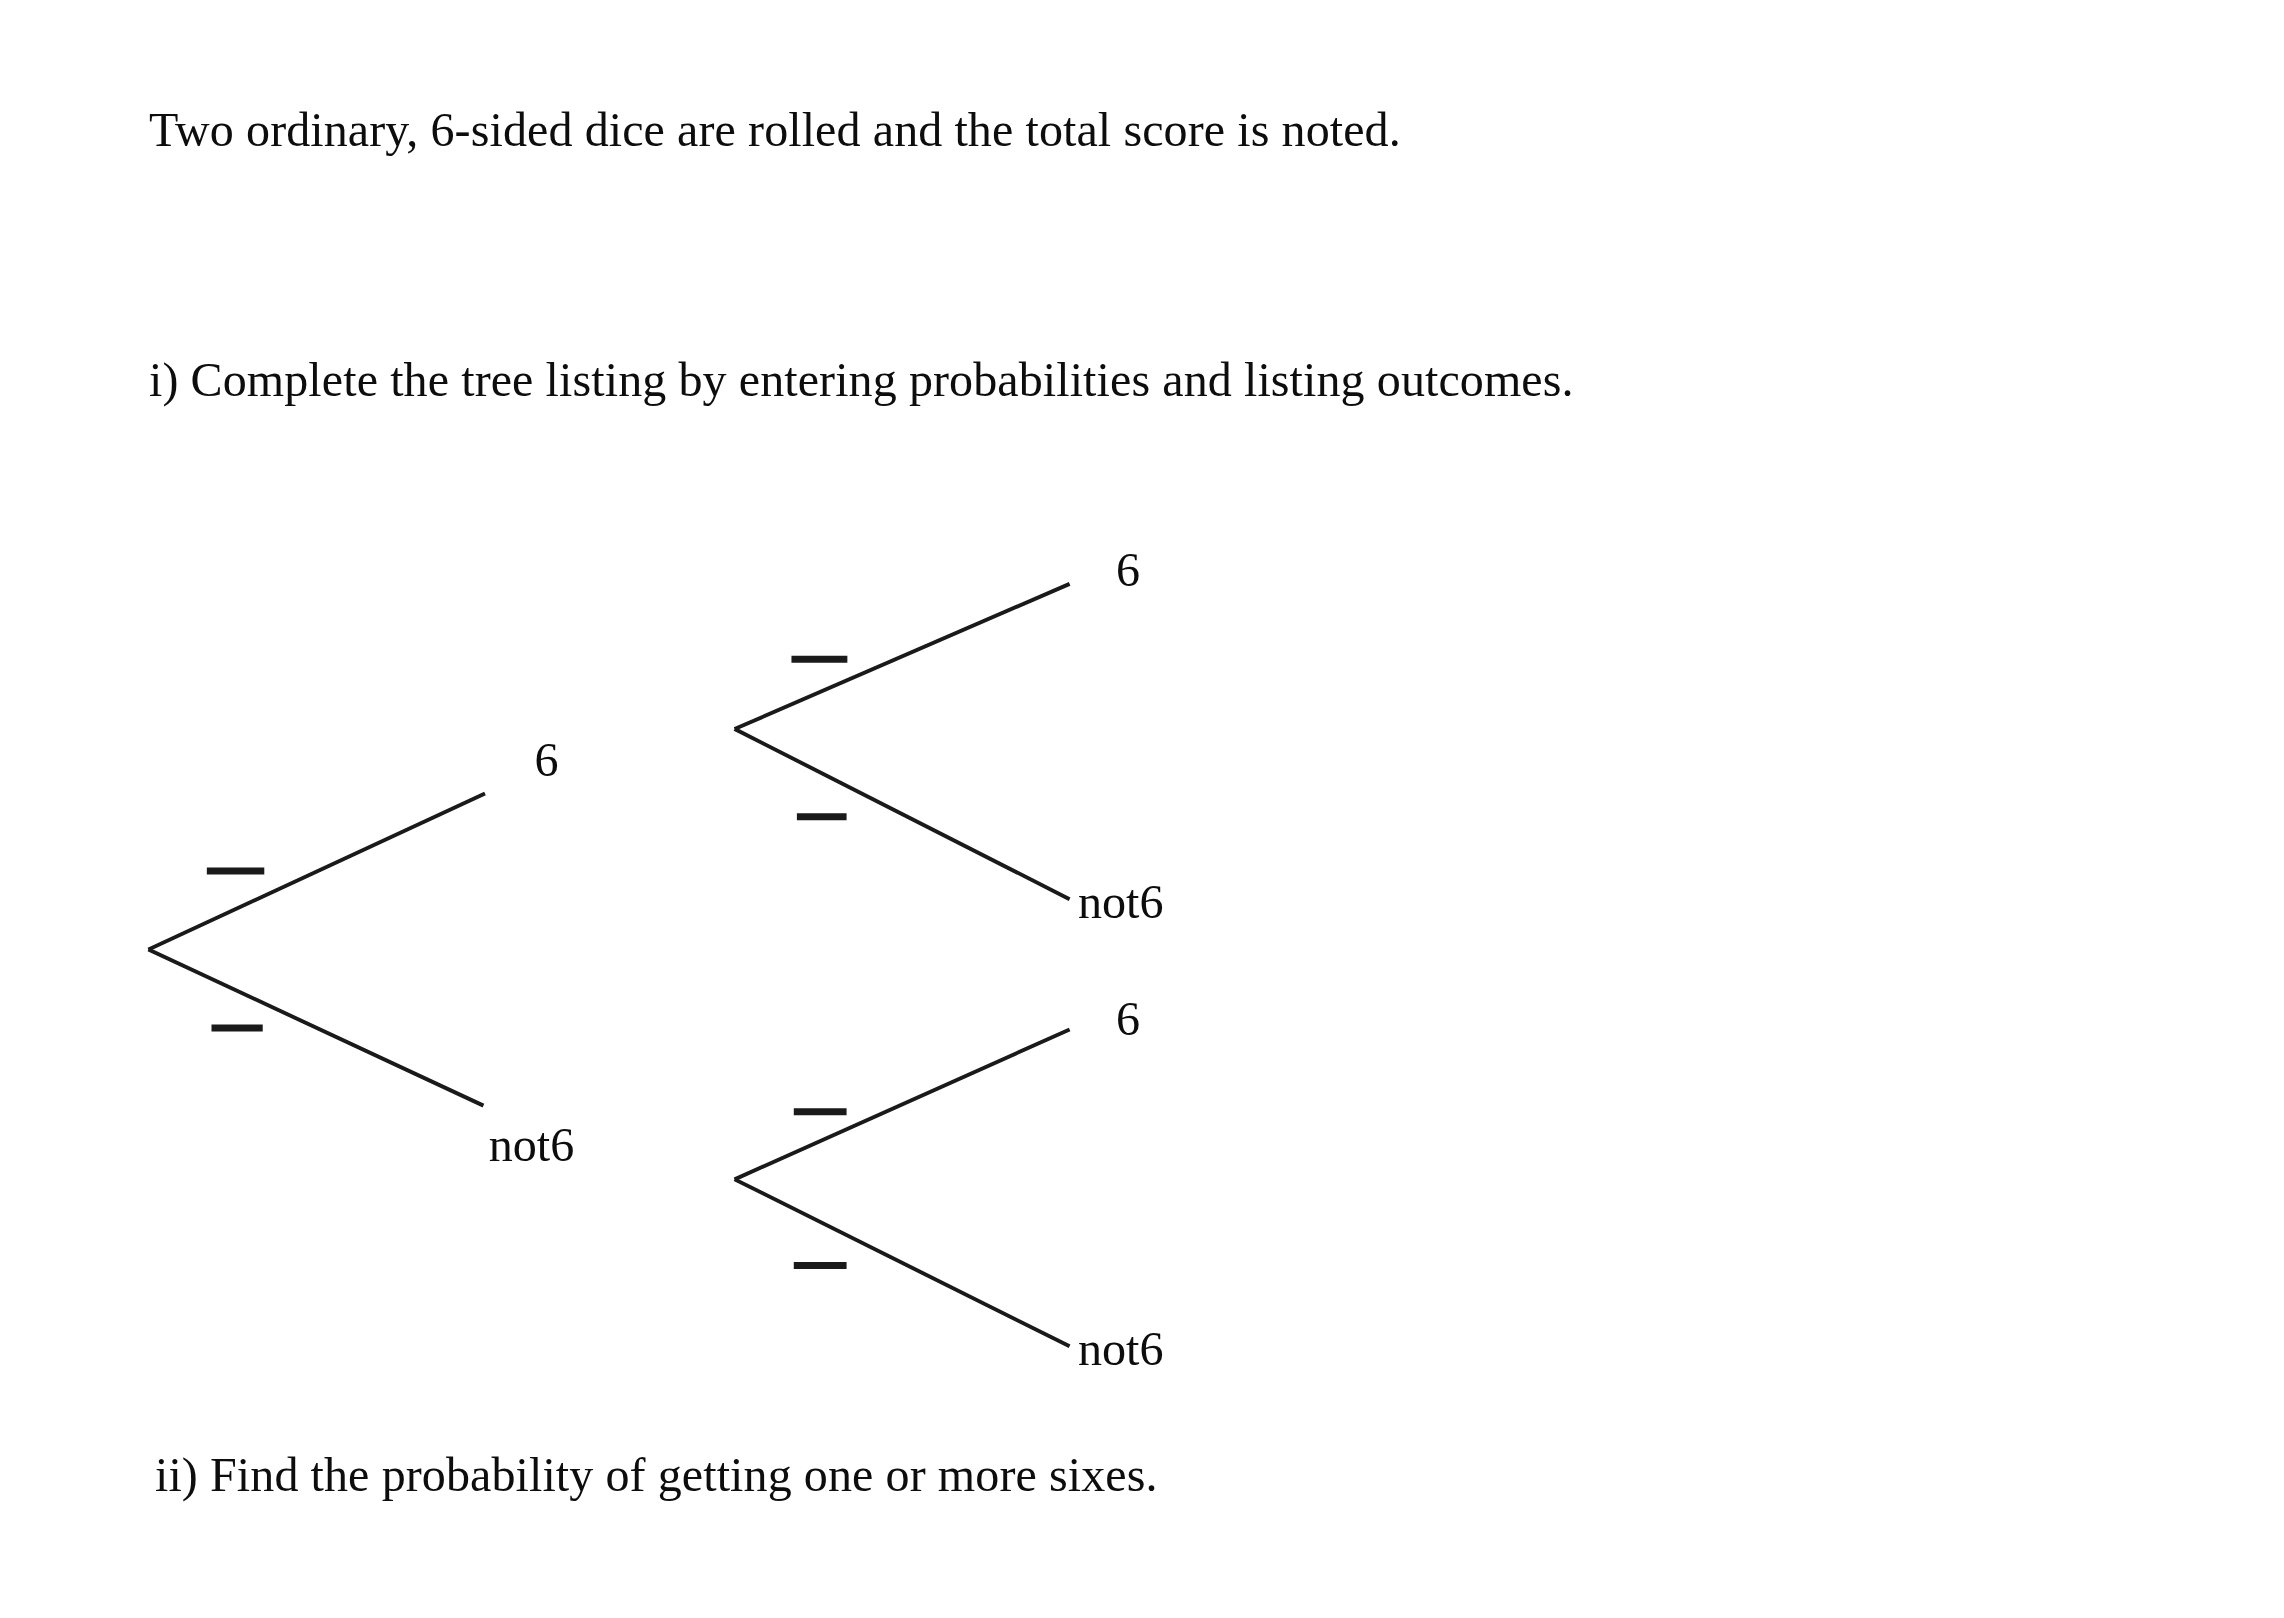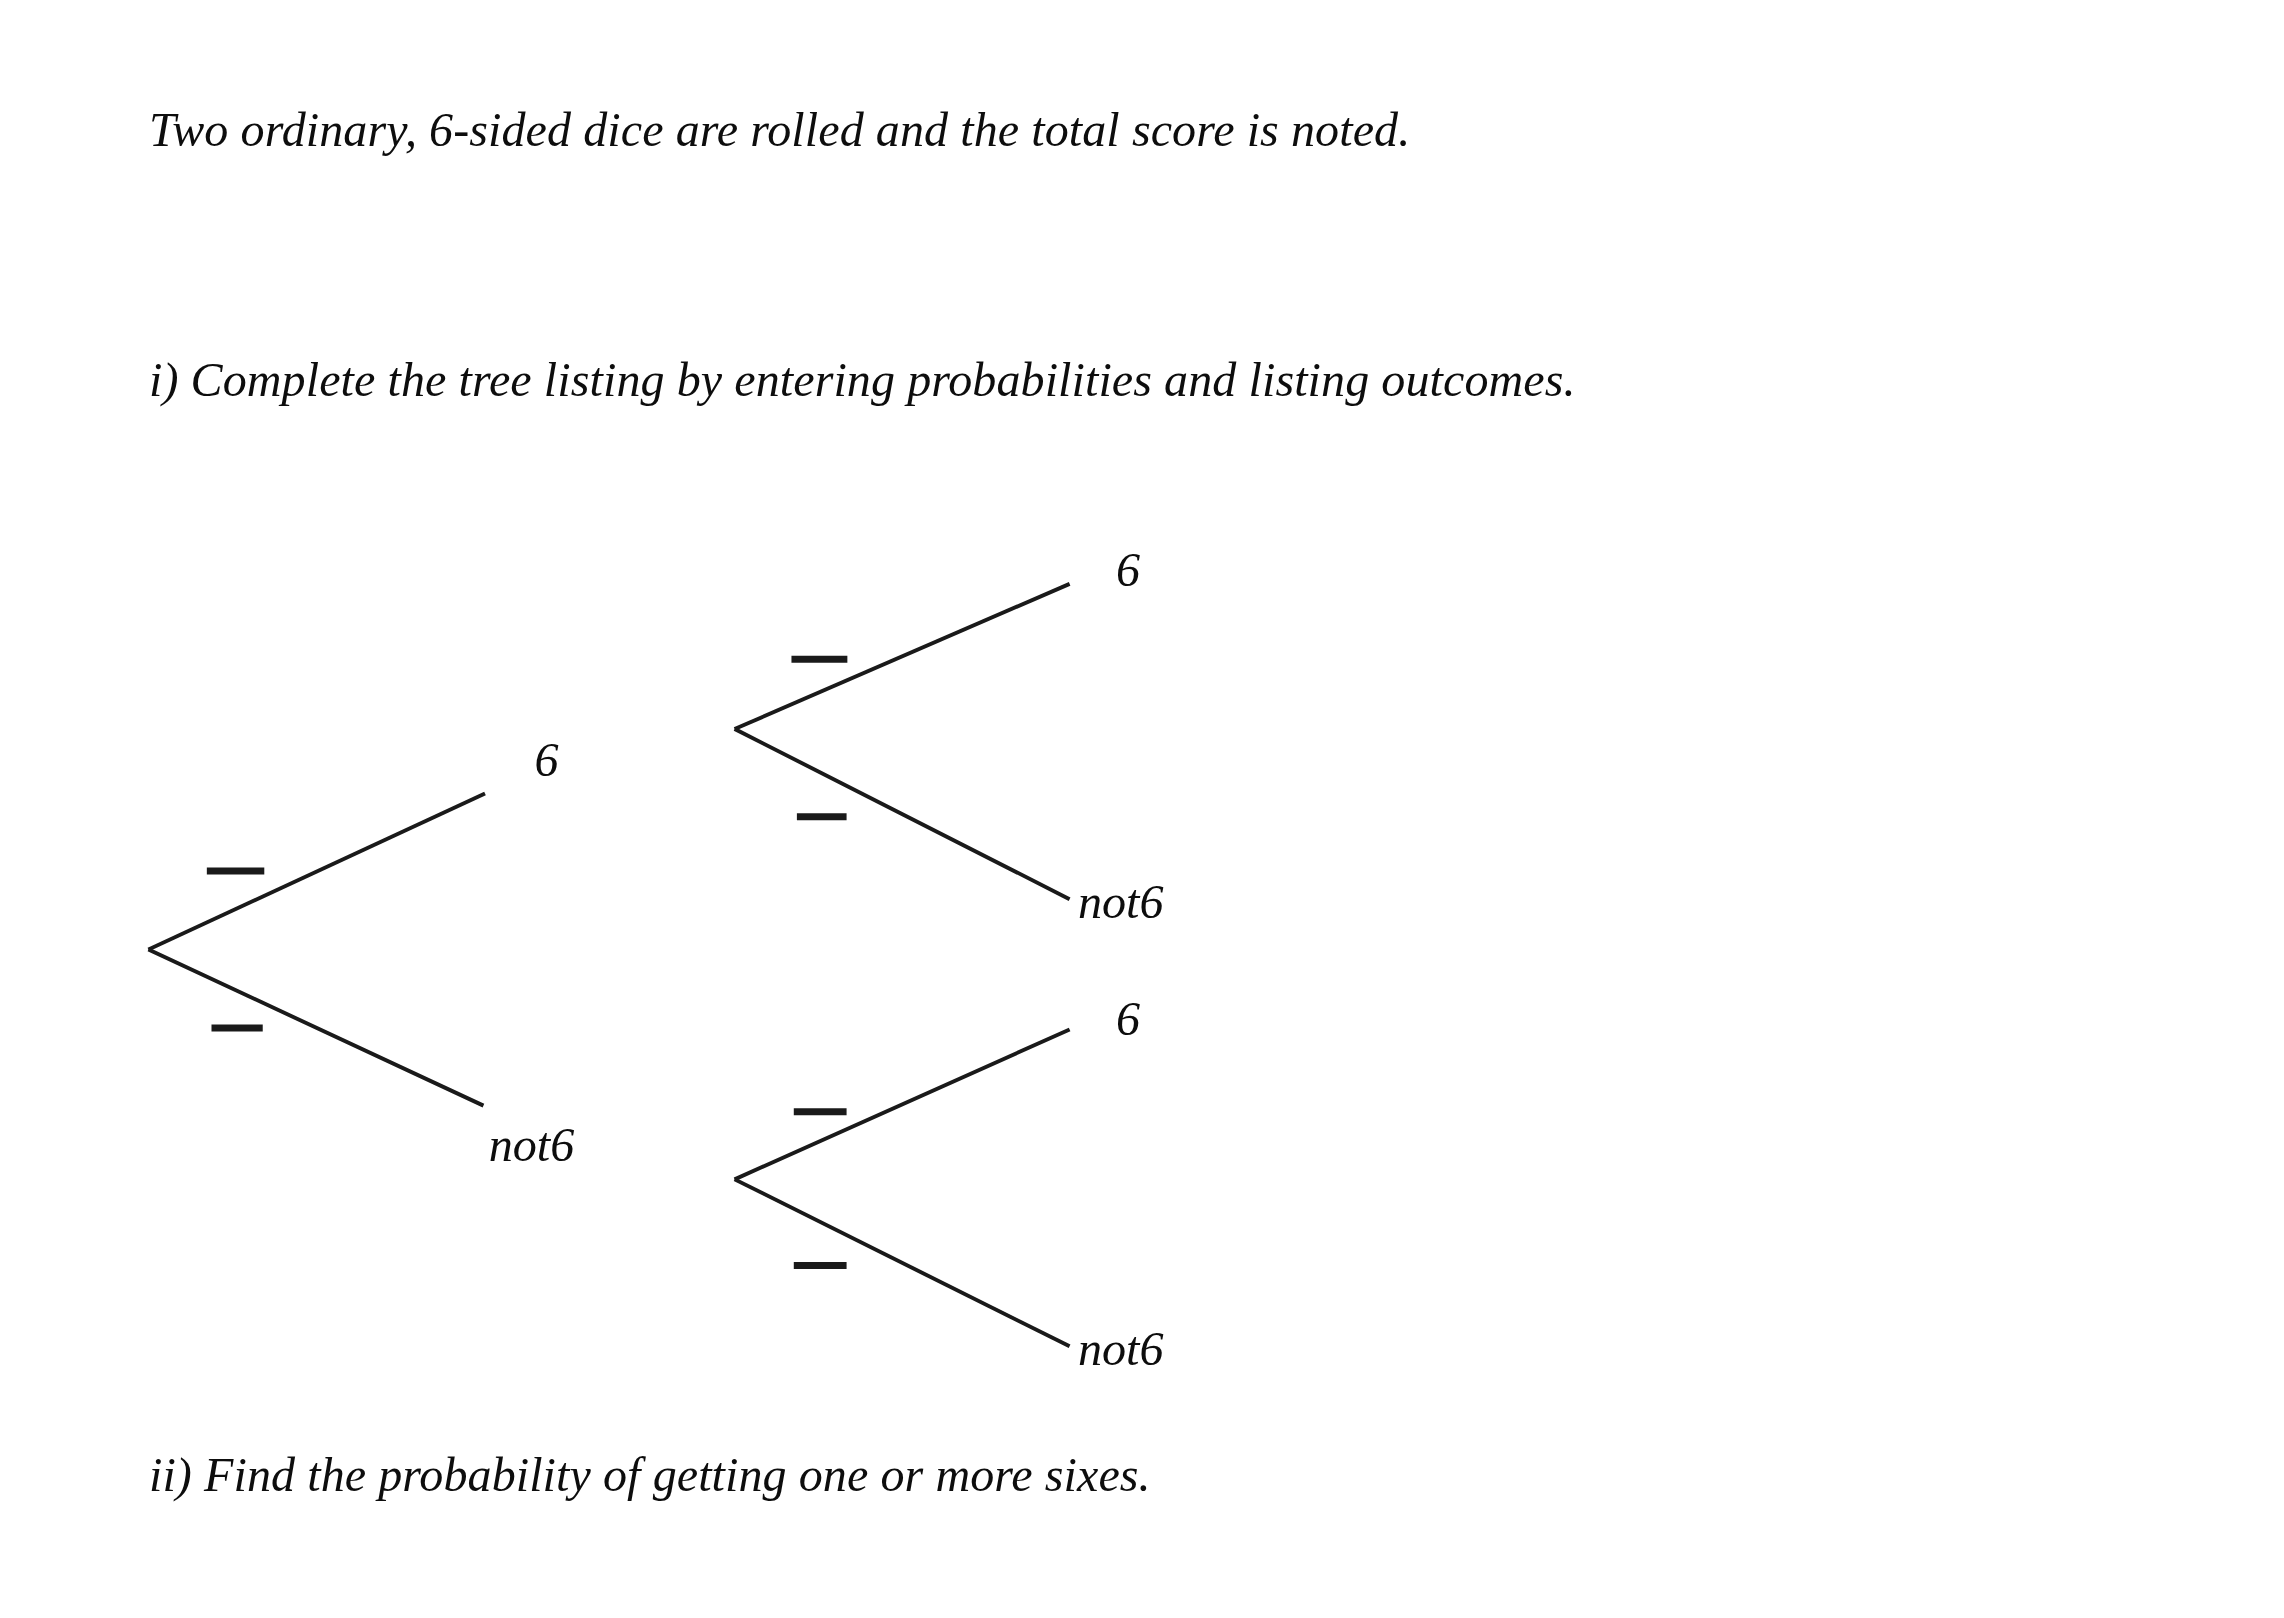--- a/index.html
+++ b/index.html
@@ -9,34 +9,33 @@
     background: #ffffff;
   }
   #page {
     position: relative;
     width: 2284px;
     height: 1618px;
     background: #ffffff;
     overflow: hidden;
     font-family: "Liberation Serif", "DejaVu Serif", serif;
     color: #000000;
-    font-style: italic;
   }
   .qtext {
     position: absolute;
     font-family: "Liberation Serif", "DejaVu Serif", serif;
     font-size: 48px;
     line-height: 1.2;
     color: #0d0d0d;
     white-space: nowrap;
     letter-spacing: 0.1px;
   }
   #line-intro  { left: 149px; top: 101px;  }
   #line-part-i { left: 149px; top: 351px;  }
-  #line-part-ii{ left: 149px; top: 1446px; }
+  #line-part-ii{ left: 155px; top: 1446px; }
 
   #tree-diagram {
     position: absolute;
     left: 0;
     top: 0;
     width: 2284px;
     height: 1618px;
   }
   svg { display: block; }
   .branch-line {

